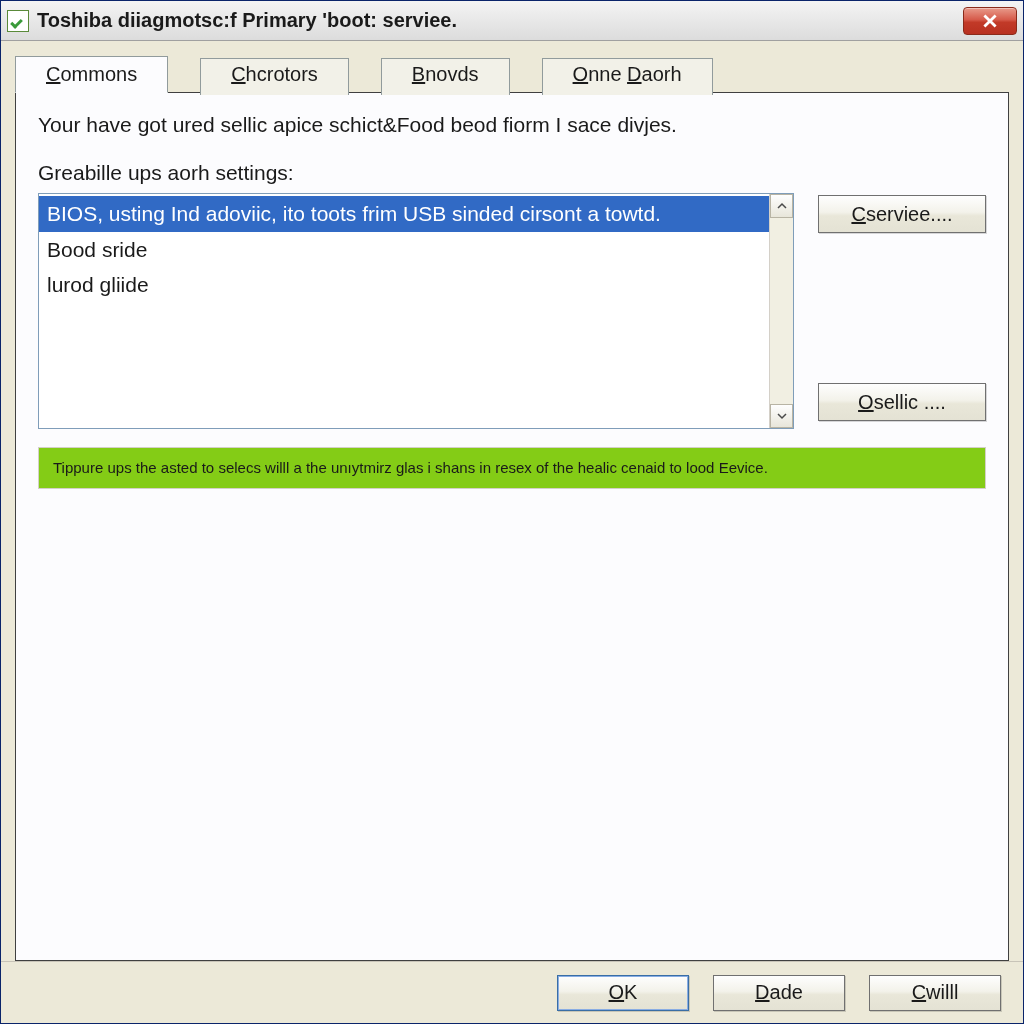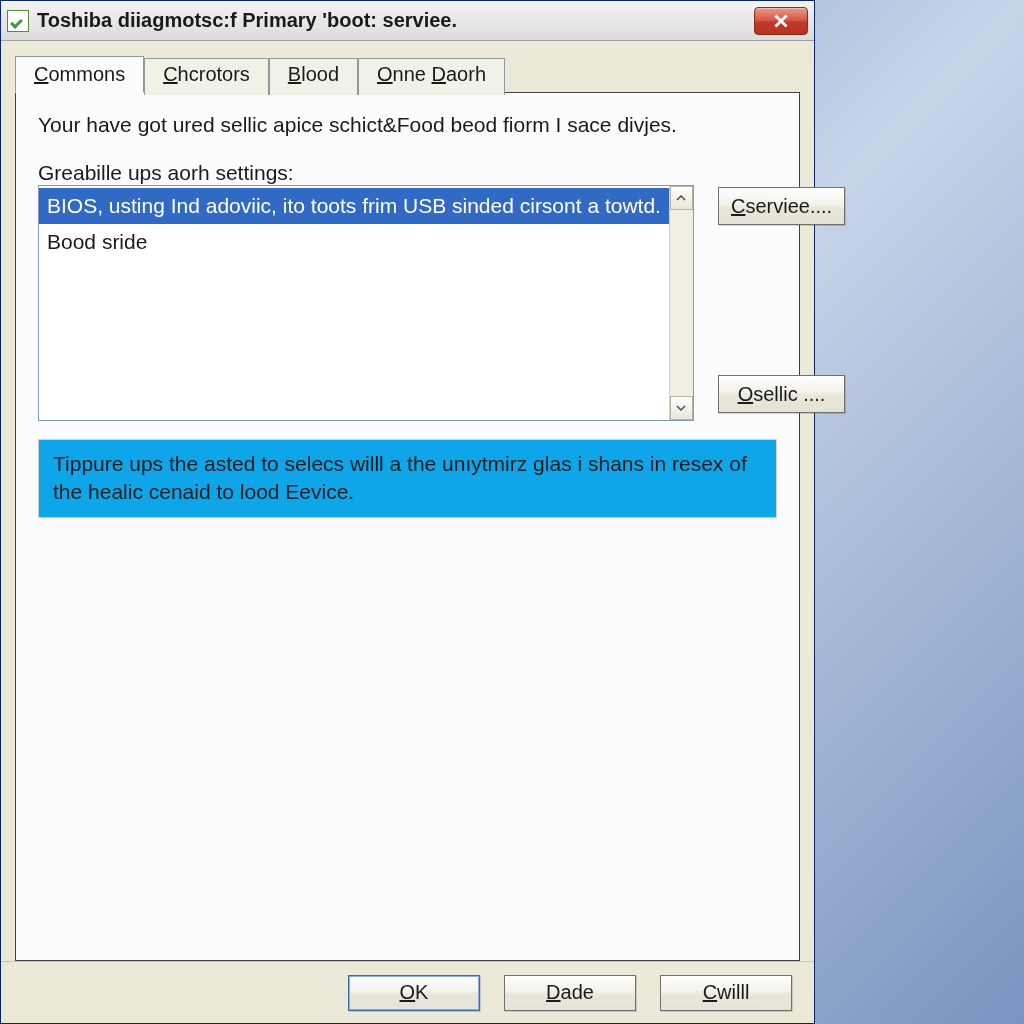--- a/index.html
+++ b/index.html
@@ -4,21 +4,21 @@
   <style>
     * { box-sizing: border-box; margin: 0; padding: 0; }
     body {
       width: 1024px; height: 1024px;
       font-family: Tahoma, "Segoe UI", sans-serif;
       font-size: 19px;
       background: linear-gradient(135deg, #5a7cb8 0%, #8fa8d0 20%, #c8d4e8 50%, #7a94c0 100%);
       overflow: hidden;
     }
     .window {
-      width: 815px; height: 1024px;
+      width: 1024px; height: 1024px;
       background: #ece9d8;
       border: 1px solid #0a246a;
       display: flex; flex-direction: column;
     }
     .titlebar {
       height: 40px;
       background: linear-gradient(to bottom, #f4f4f4 0%, #e8e8e8 50%, #dcdcdc 100%);
       border-bottom: 1px solid #a0a0a0;
       display: flex; align-items: center;
       padding: 0 6px;
@@ -61,59 +61,61 @@
       flex: 1;
       padding: 14px 14px 0 14px;
       display: flex; flex-direction: column;
     }
     .tabstrip {
       display: flex;
       position: relative;
       z-index: 2;
     }
     .tab {
-      padding: 6px 18px;
+      padding: 6px 30px;
       background: #ece9d8;
       border: 1px solid #919b9c;
       border-bottom: none;
       margin-right: 0;
       font-size: 20px;
       cursor: pointer;
       position: relative;
       top: 1px;
       color: #1a1a1a;
     }
     .tab.active {
       background: #fcfcfe;
       border-bottom: 1px solid #fcfcfe;
       z-index: 3;
     }
     .tab:not(.active) {
       background: #f2f1e8;
       top: 3px;
       padding-top: 4px;
       padding-bottom: 5px;
+      margin-left: 32px;
     }
     .tab .u { text-decoration: underline; }
     .tabpanel {
       flex: 1;
       background: #fcfcfe;
       border: 1px solid #404040;
       padding: 20px 22px;
       display: flex; flex-direction: column;
       z-index: 1;
     }
     .intro {
       font-size: 21px;
       color: #1a1a1a;
       margin-bottom: 24px;
     }
     .listlabel {
       font-size: 21px;
       color: #1a1a1a;
+      margin-bottom: 8px;
     }
     .listrow {
       display: flex;
       gap: 24px;
       align-items: flex-start;
     }
     .listbox-wrap {
       flex: 1;
       border: 1px solid #7f9db9;
       background: #fff;
@@ -167,23 +169,23 @@
       color: #1a1a1a;
       cursor: pointer;
       box-shadow: 1px 1px 0 rgba(0,0,0,0.15);
       display: flex; align-items: center; justify-content: center;
       padding: 0 12px;
     }
     .btn .u { text-decoration: underline; }
     .hintbox {
       margin-top: 18px;
       border: 1px solid #d4d0c8;
-      background: #0ea5e9;
+      background: #84cc16;
       padding: 10px 14px;
-      font-size: 21px;
+      font-size: 15px;
       color: #1a1a1a;
       line-height: 1.35;
     }
     .spacer { flex: 1; }
     .footer {
       height: 62px;
       border-top: 1px solid #c8c4b8;
       background: #ece9d8;
       display: flex;
       align-items: center;
@@ -208,33 +210,34 @@
       <svg viewBox="0 0 10 10">
           <path d="M1 1 L9 9 M9 1 L1 9" stroke="#fff" stroke-width="2" fill="none"></path>
         </svg>
     </div>
   </div>
 
   <div class="content">
     <div class="tabstrip">
       <div class="tab active"><span class="u">C</span><span>ommons</span></div>
       <div class="tab"><span class="u">C</span><span>hcrotors</span></div>
-      <div class="tab"><span class="u">B</span><span>lood</span></div>
+      <div class="tab"><span class="u">B</span><span>novds</span></div>
       <div class="tab"><span class="u">O</span><span>nne </span><span class="u">D</span><span>aorh</span></div>
     </div>
 
     <div class="tabpanel">
       <div class="intro">Your have got ured sellic apice schict&amp;Food beod fiorm I sace divjes.</div>
       <div class="listlabel">Greabille ups aorh settings:</div>
 
       <div class="listrow">
         <div class="listbox-wrap">
           <div class="listbox">
             <div class="listitem selected">BIOS, usting Ind adoviic, ito toots frim USB sinded cirsont a towtd.</div>
             <div class="listitem">Bood sride</div>
+            <div class="listitem">lurod gliide</div>
           </div>
           <div class="scroll">
             <div class="scrollbtn">
               <svg viewBox="0 0 10 10">
                   <path d="M1 7 L5 3 L9 7" fill="none" stroke="#4a4a4a" stroke-width="1.5"></path>
                 </svg>
             </div>
             <div class="scrolltrack"></div>
             <div class="scrollbtn">
               <svg viewBox="0 0 10 10">

